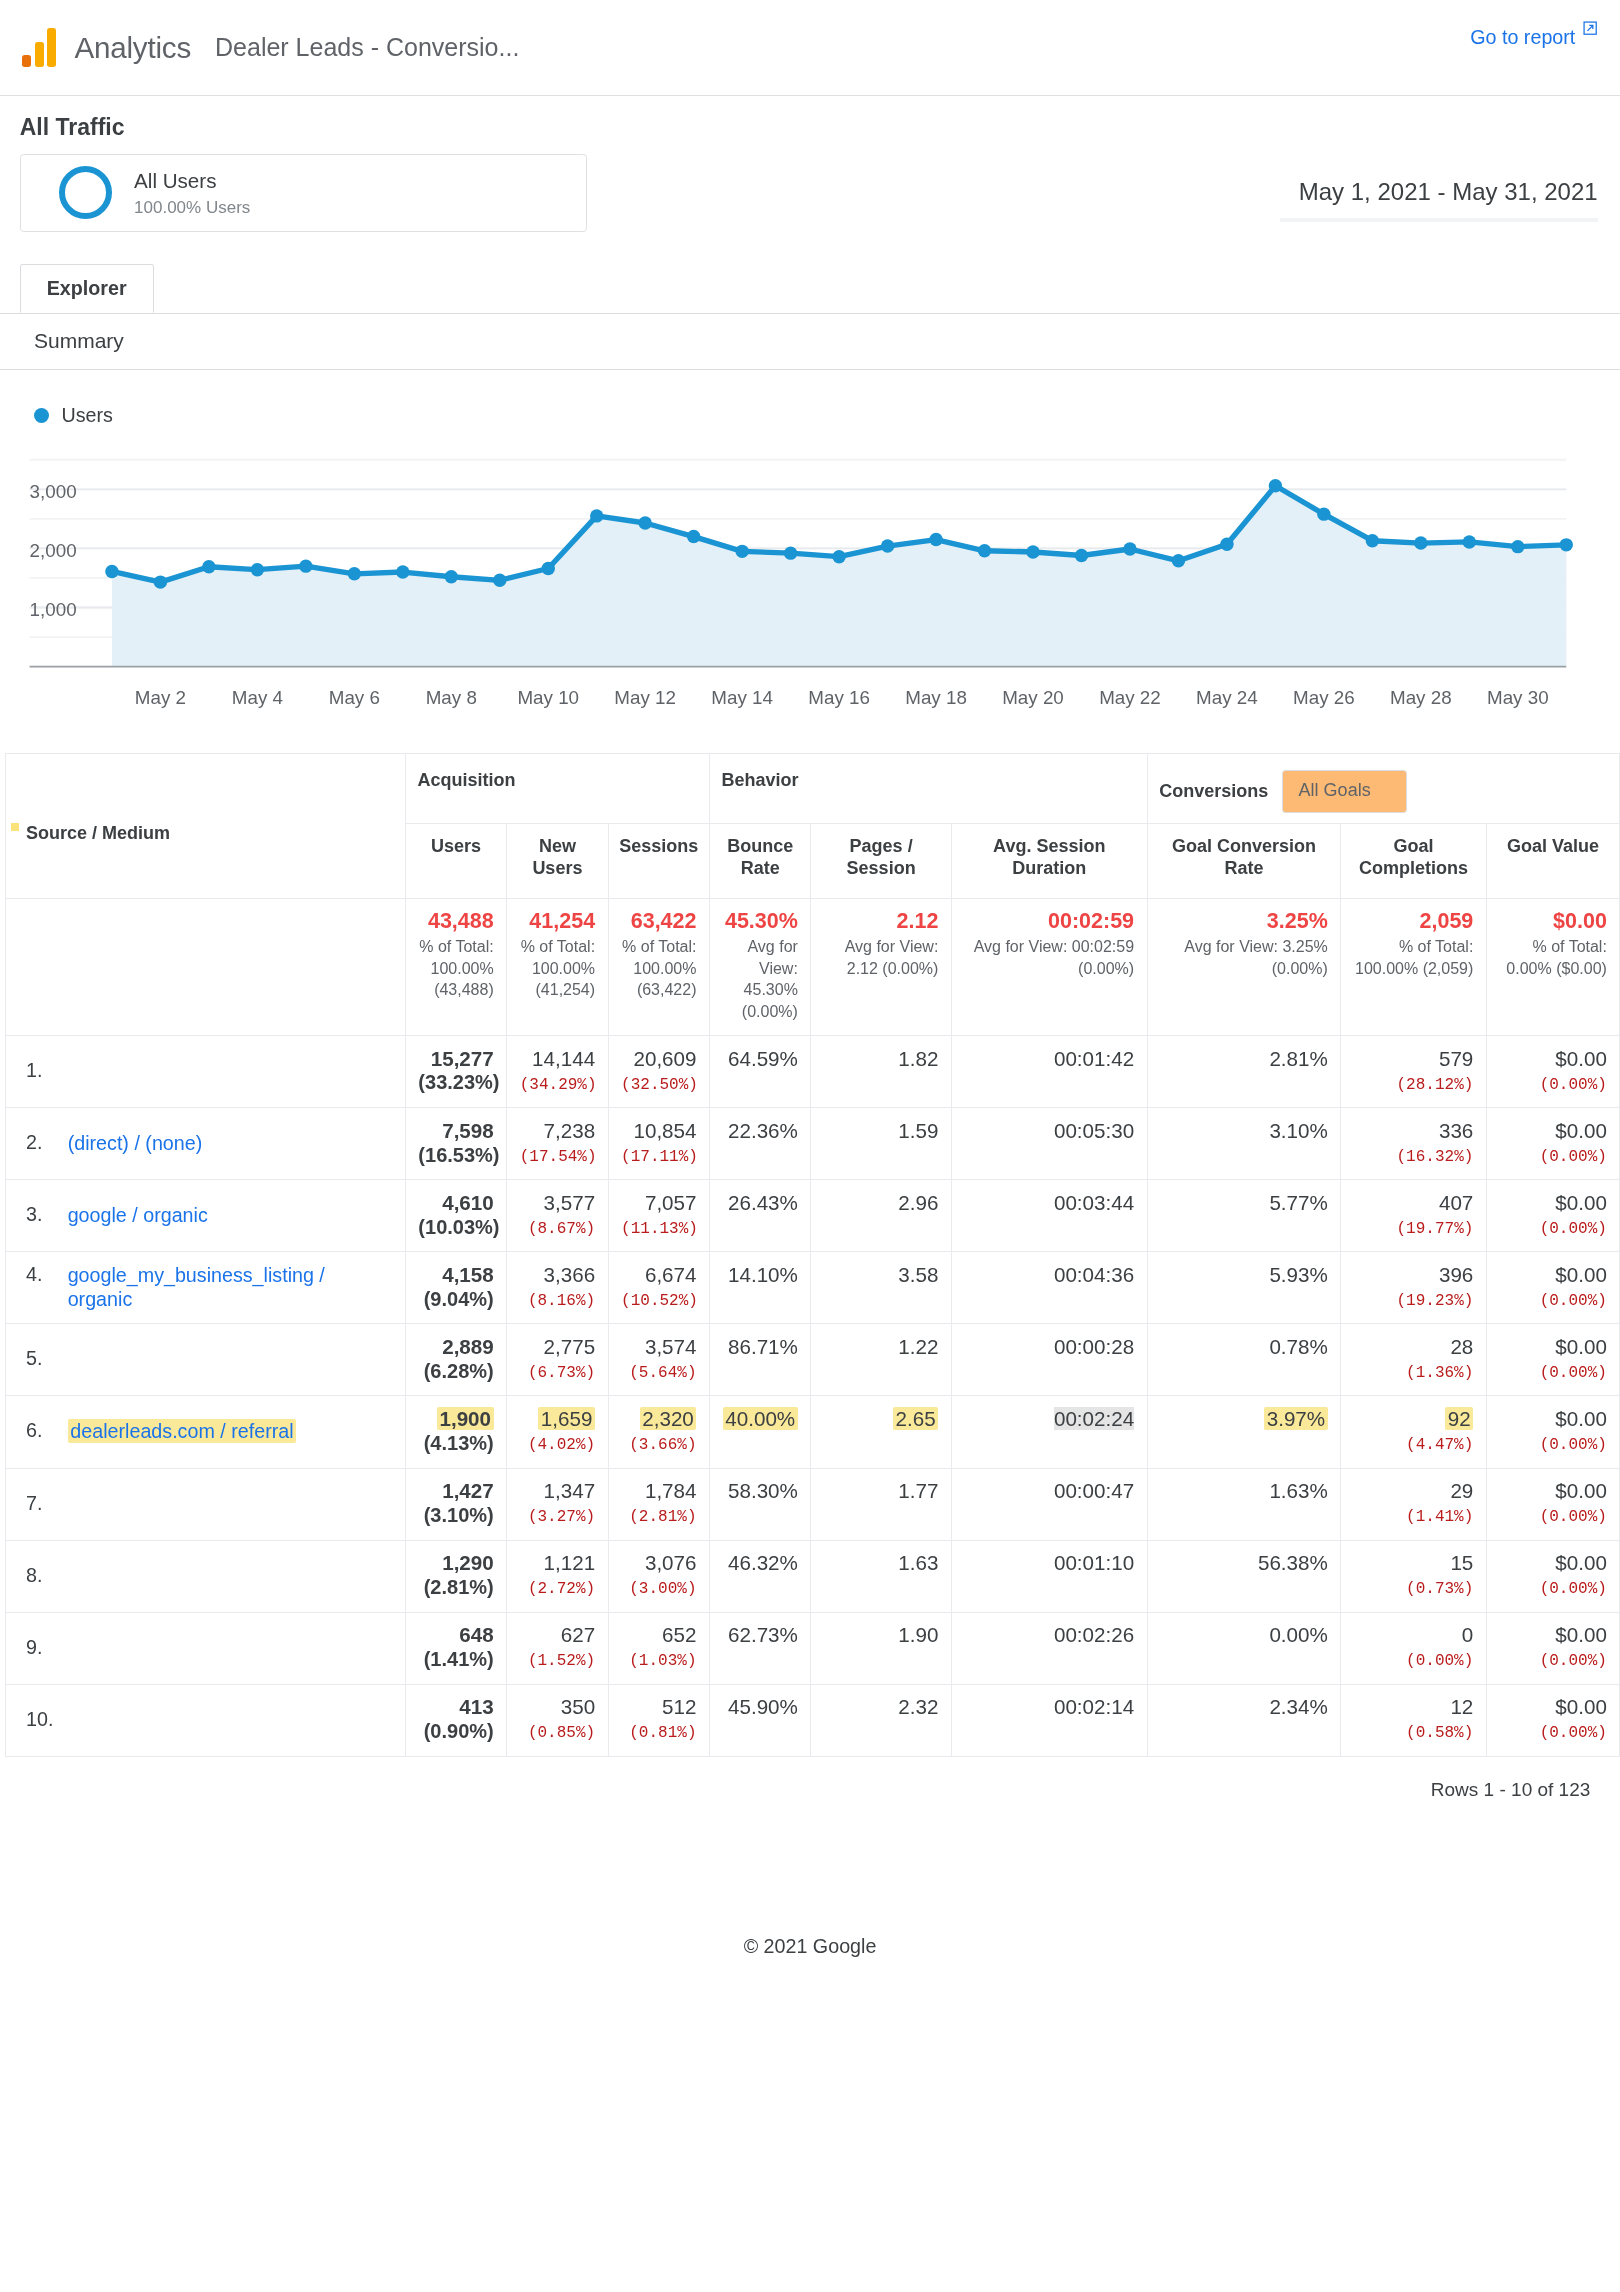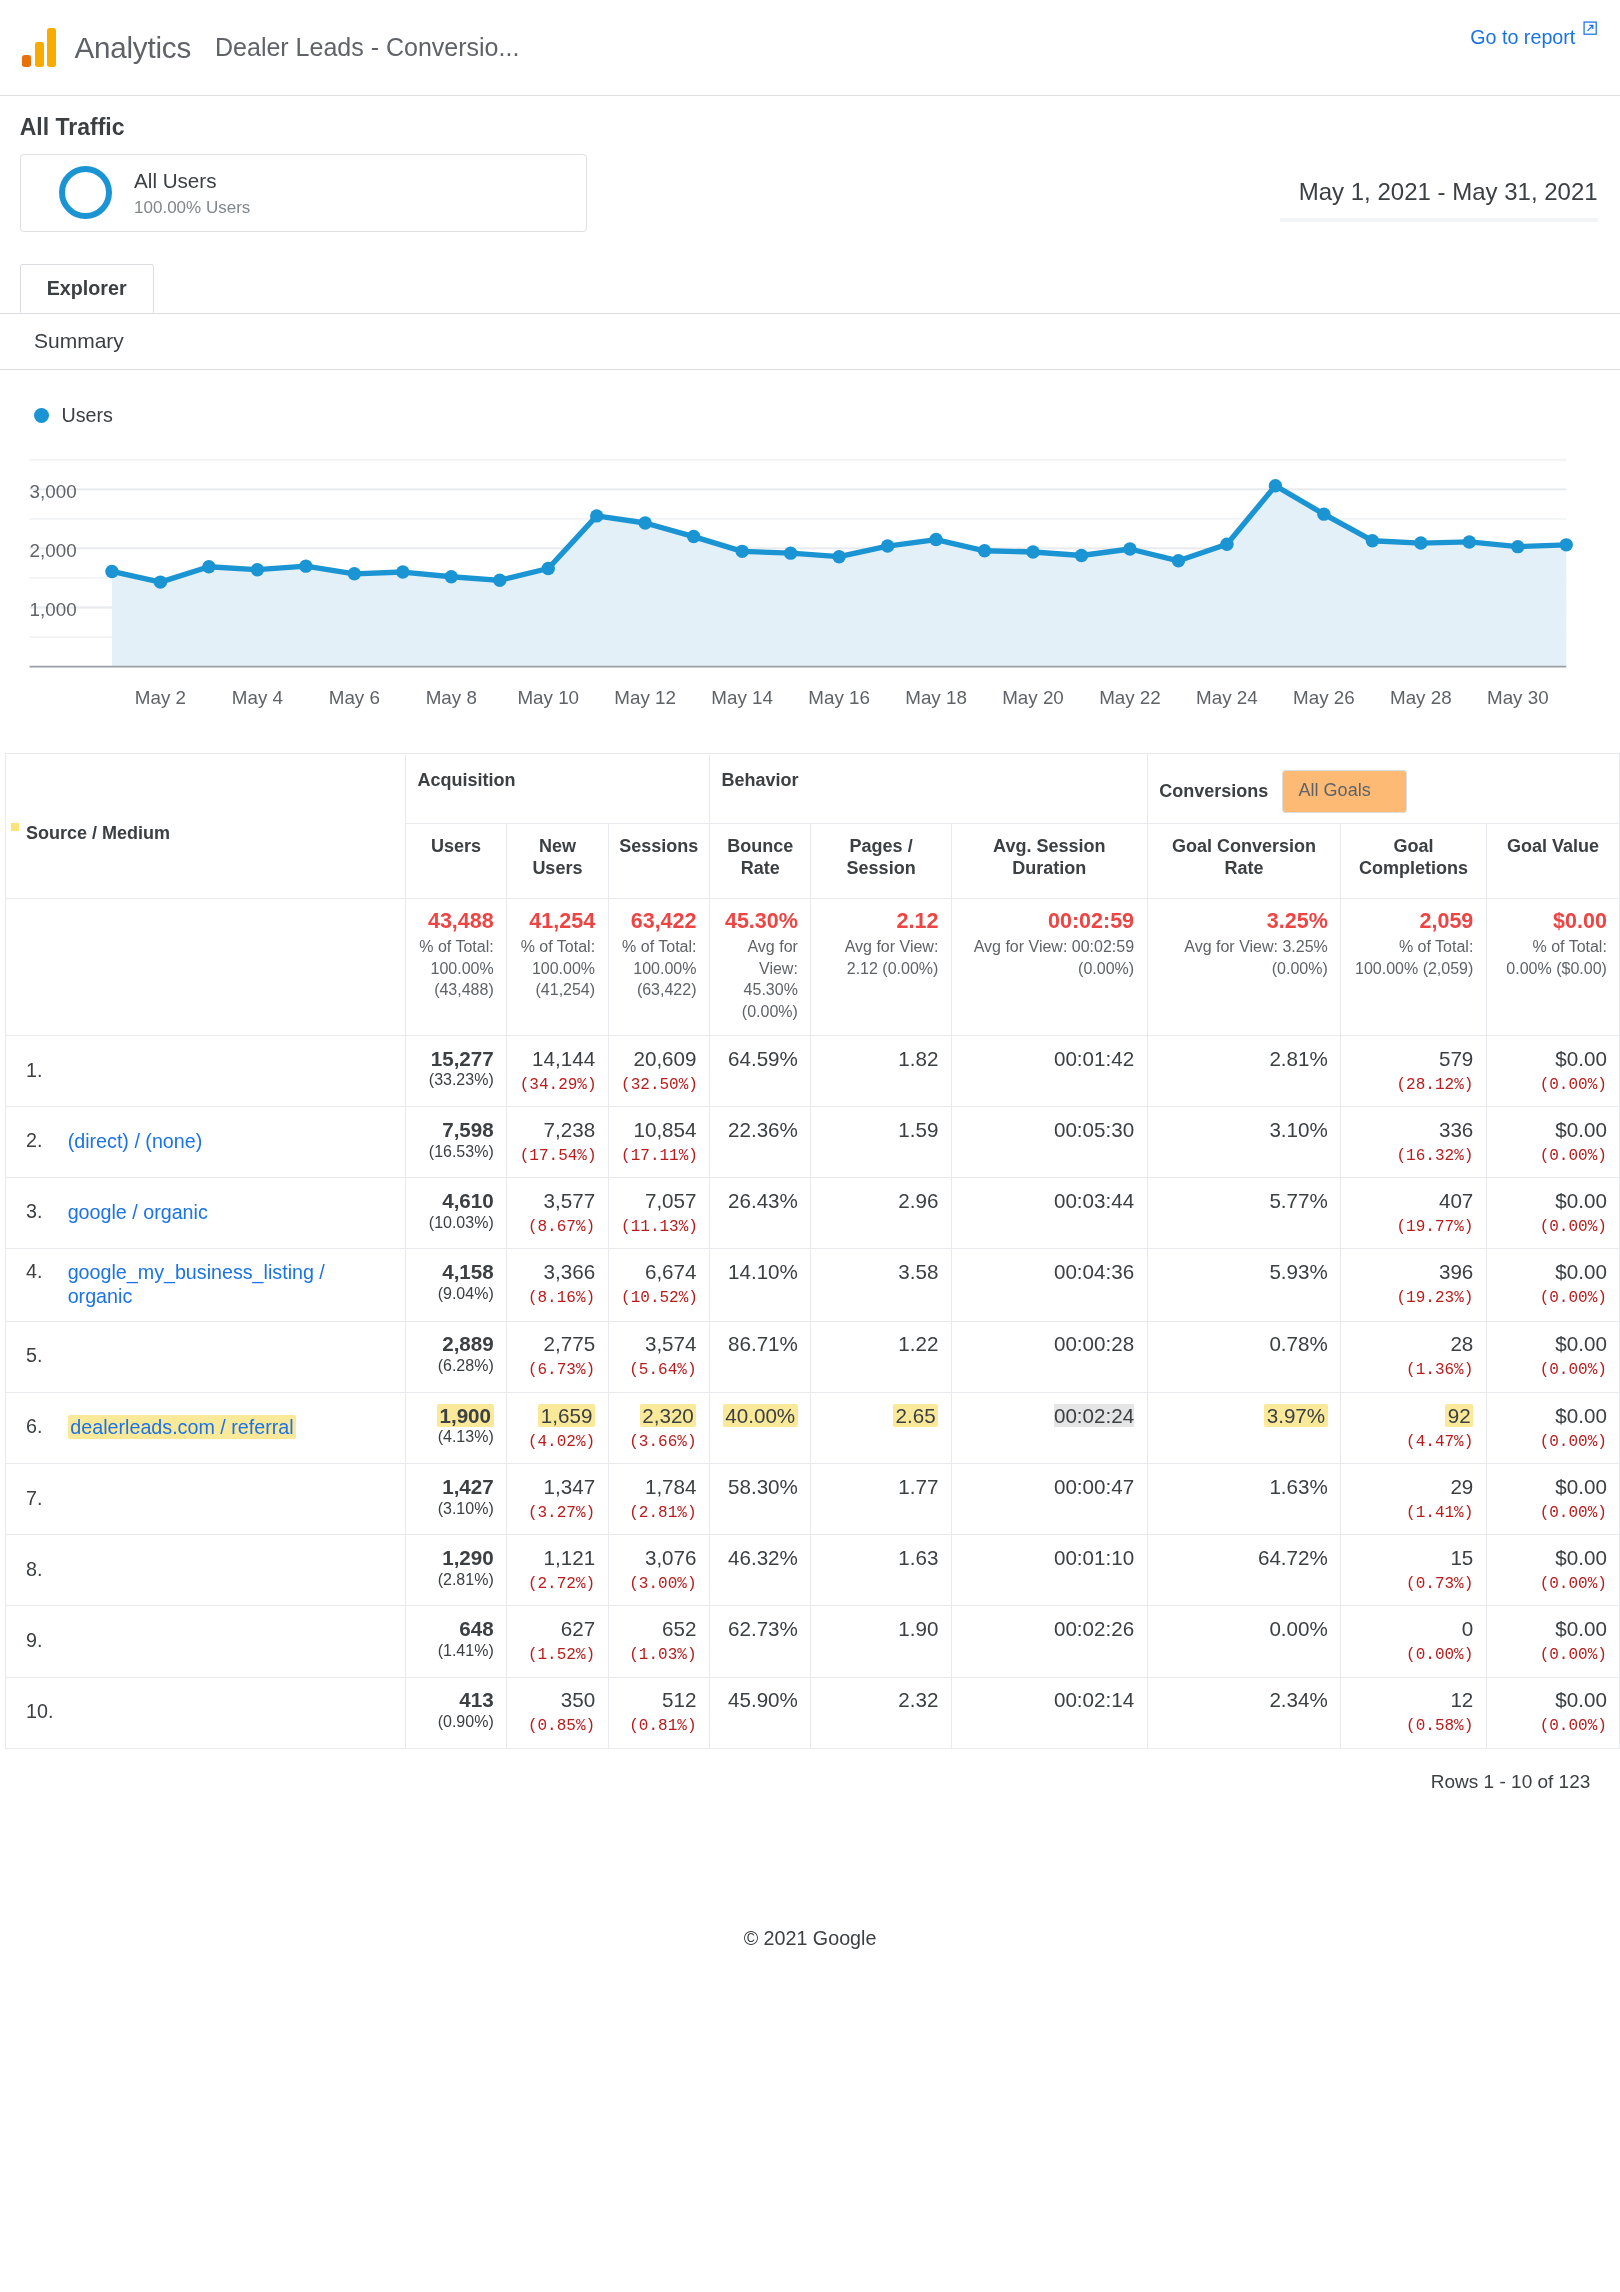--- a/index.html
+++ b/index.html
@@ -149,21 +149,21 @@
   tbody.rows td{ padding:10.7px 12.5px 12.5px 12.5px; text-align:right; height:66px; }
   tbody.rows td.idx{
     text-align:left; vertical-align:middle; padding-left:19.7px;
     font-size:19.7px; color:#3c4043;
   }
   .idxwrap{ display:flex; gap:11.6px; align-items:flex-start; }
   .idxnum{ min-width:30px; color:#3c4043; font-size:19.7px;}
   .srclink{ color:#1a73e8; font-size:19.7px; line-height:1.22; cursor:pointer; }
   .v1{ font-size:20.6px; font-weight:bold; color:#3c4043; }
   .v1n{ font-size:20.6px; font-weight:400; color:#3c4043; }
-  .v2{ font-size:16px; font-weight:normal; color:#3c4043; margin-top:0.9px;}
+  .v2{ font-size:20px; font-weight:bold; color:#3c4043; margin-top:0.9px;}
   .v2n{ font-size:16px; font-weight:400; color:#b91c1c; margin-top:5px;font-family:Liberation Mono, monospace;}
   .plain{ font-size:20.6px; color:#3c4043; }
   .hl{ background:#fbe99a; border-radius:1.8px; padding:0 2.7px; }
   .hl-part{ background:#e5e5e5; }
   .rows-count{
     text-align:right; font-size:19px; color:#3c4043;
     padding:22.4px 27px 0 0;
   }
   .copyright{
     text-align:center; font-size:19.7px; color:#3c4043;
@@ -672,21 +672,21 @@
       <td>
         <div class="plain"><span class="">46.32%</span></div>
       </td>
       <td>
         <div class="plain"><span class="">1.63</span></div>
       </td>
       <td>
         <div class="plain"><span class="">00:01:10</span></div>
       </td>
       <td>
-        <div class="plain"><span class="">64.72%</span></div>
+        <div class="plain"><span class="">56.38%</span></div>
       </td>
       <td>
         <div class="v1n"><span class="">15</span></div>
         <div class="v2n">(0.73%)</div>
       </td>
       <td>
         <div class="v1n">$0.00</div>
         <div class="v2n">(0.00%)</div>
       </td>
         </tr>

